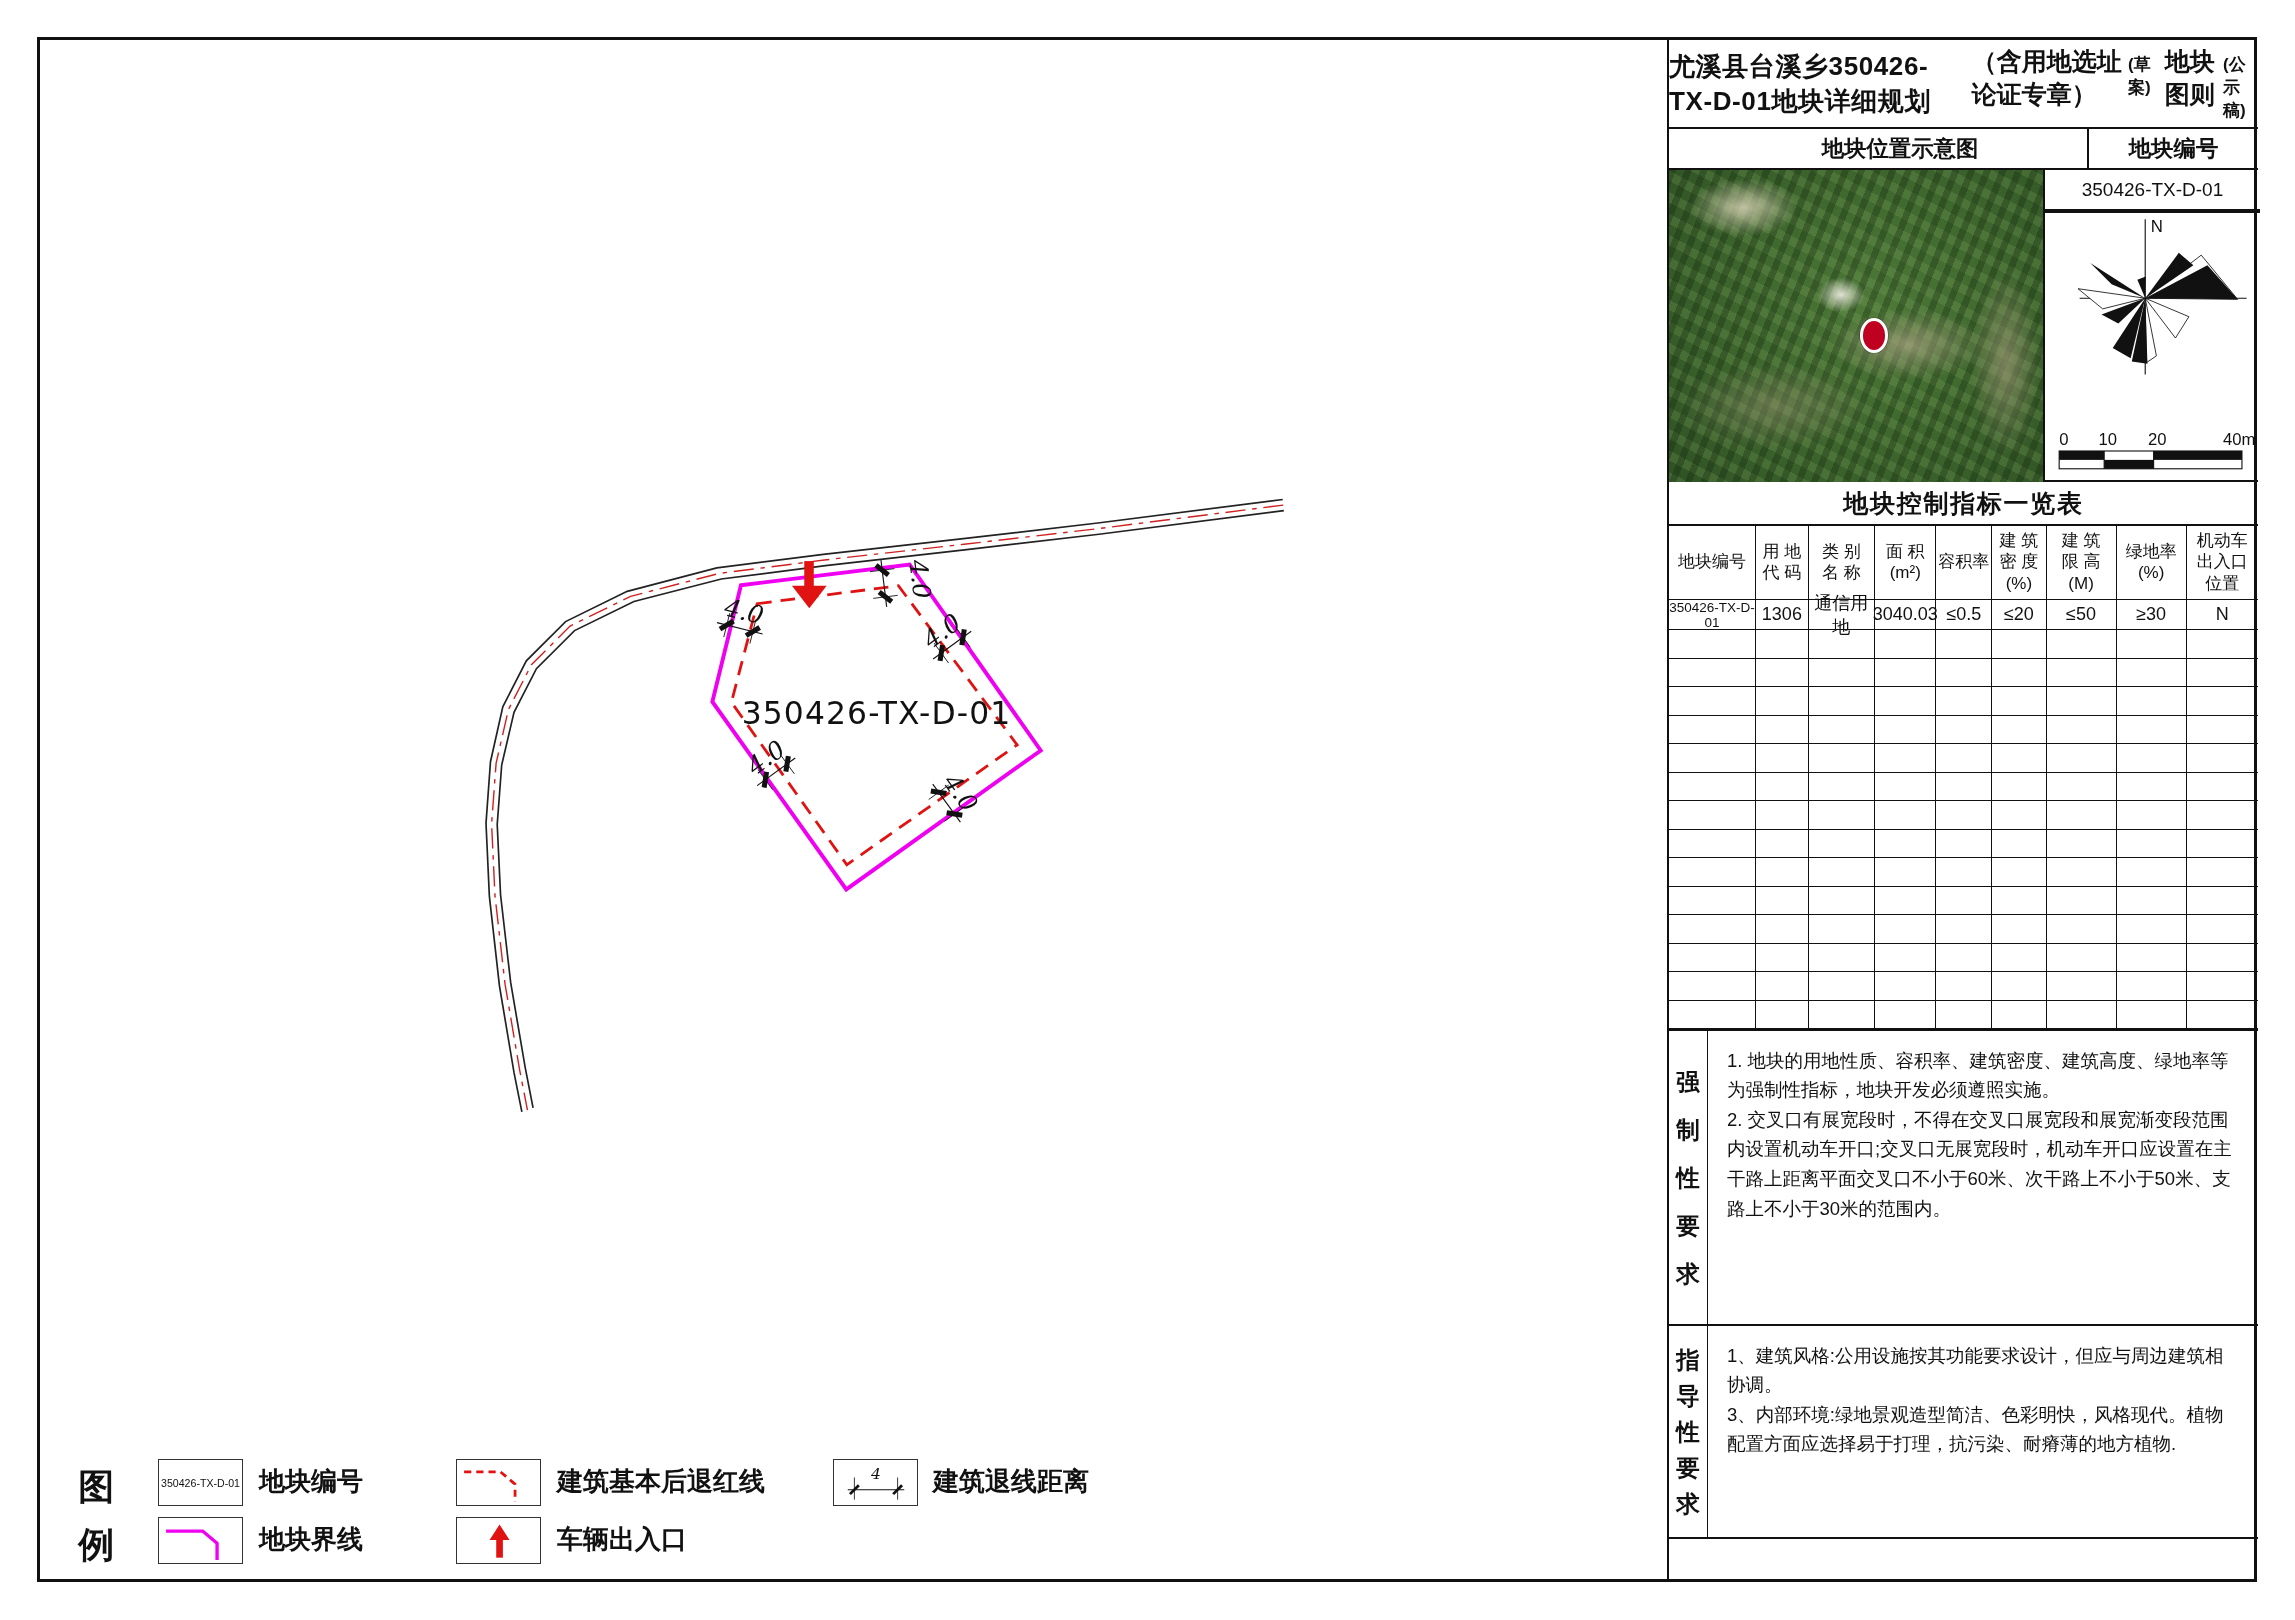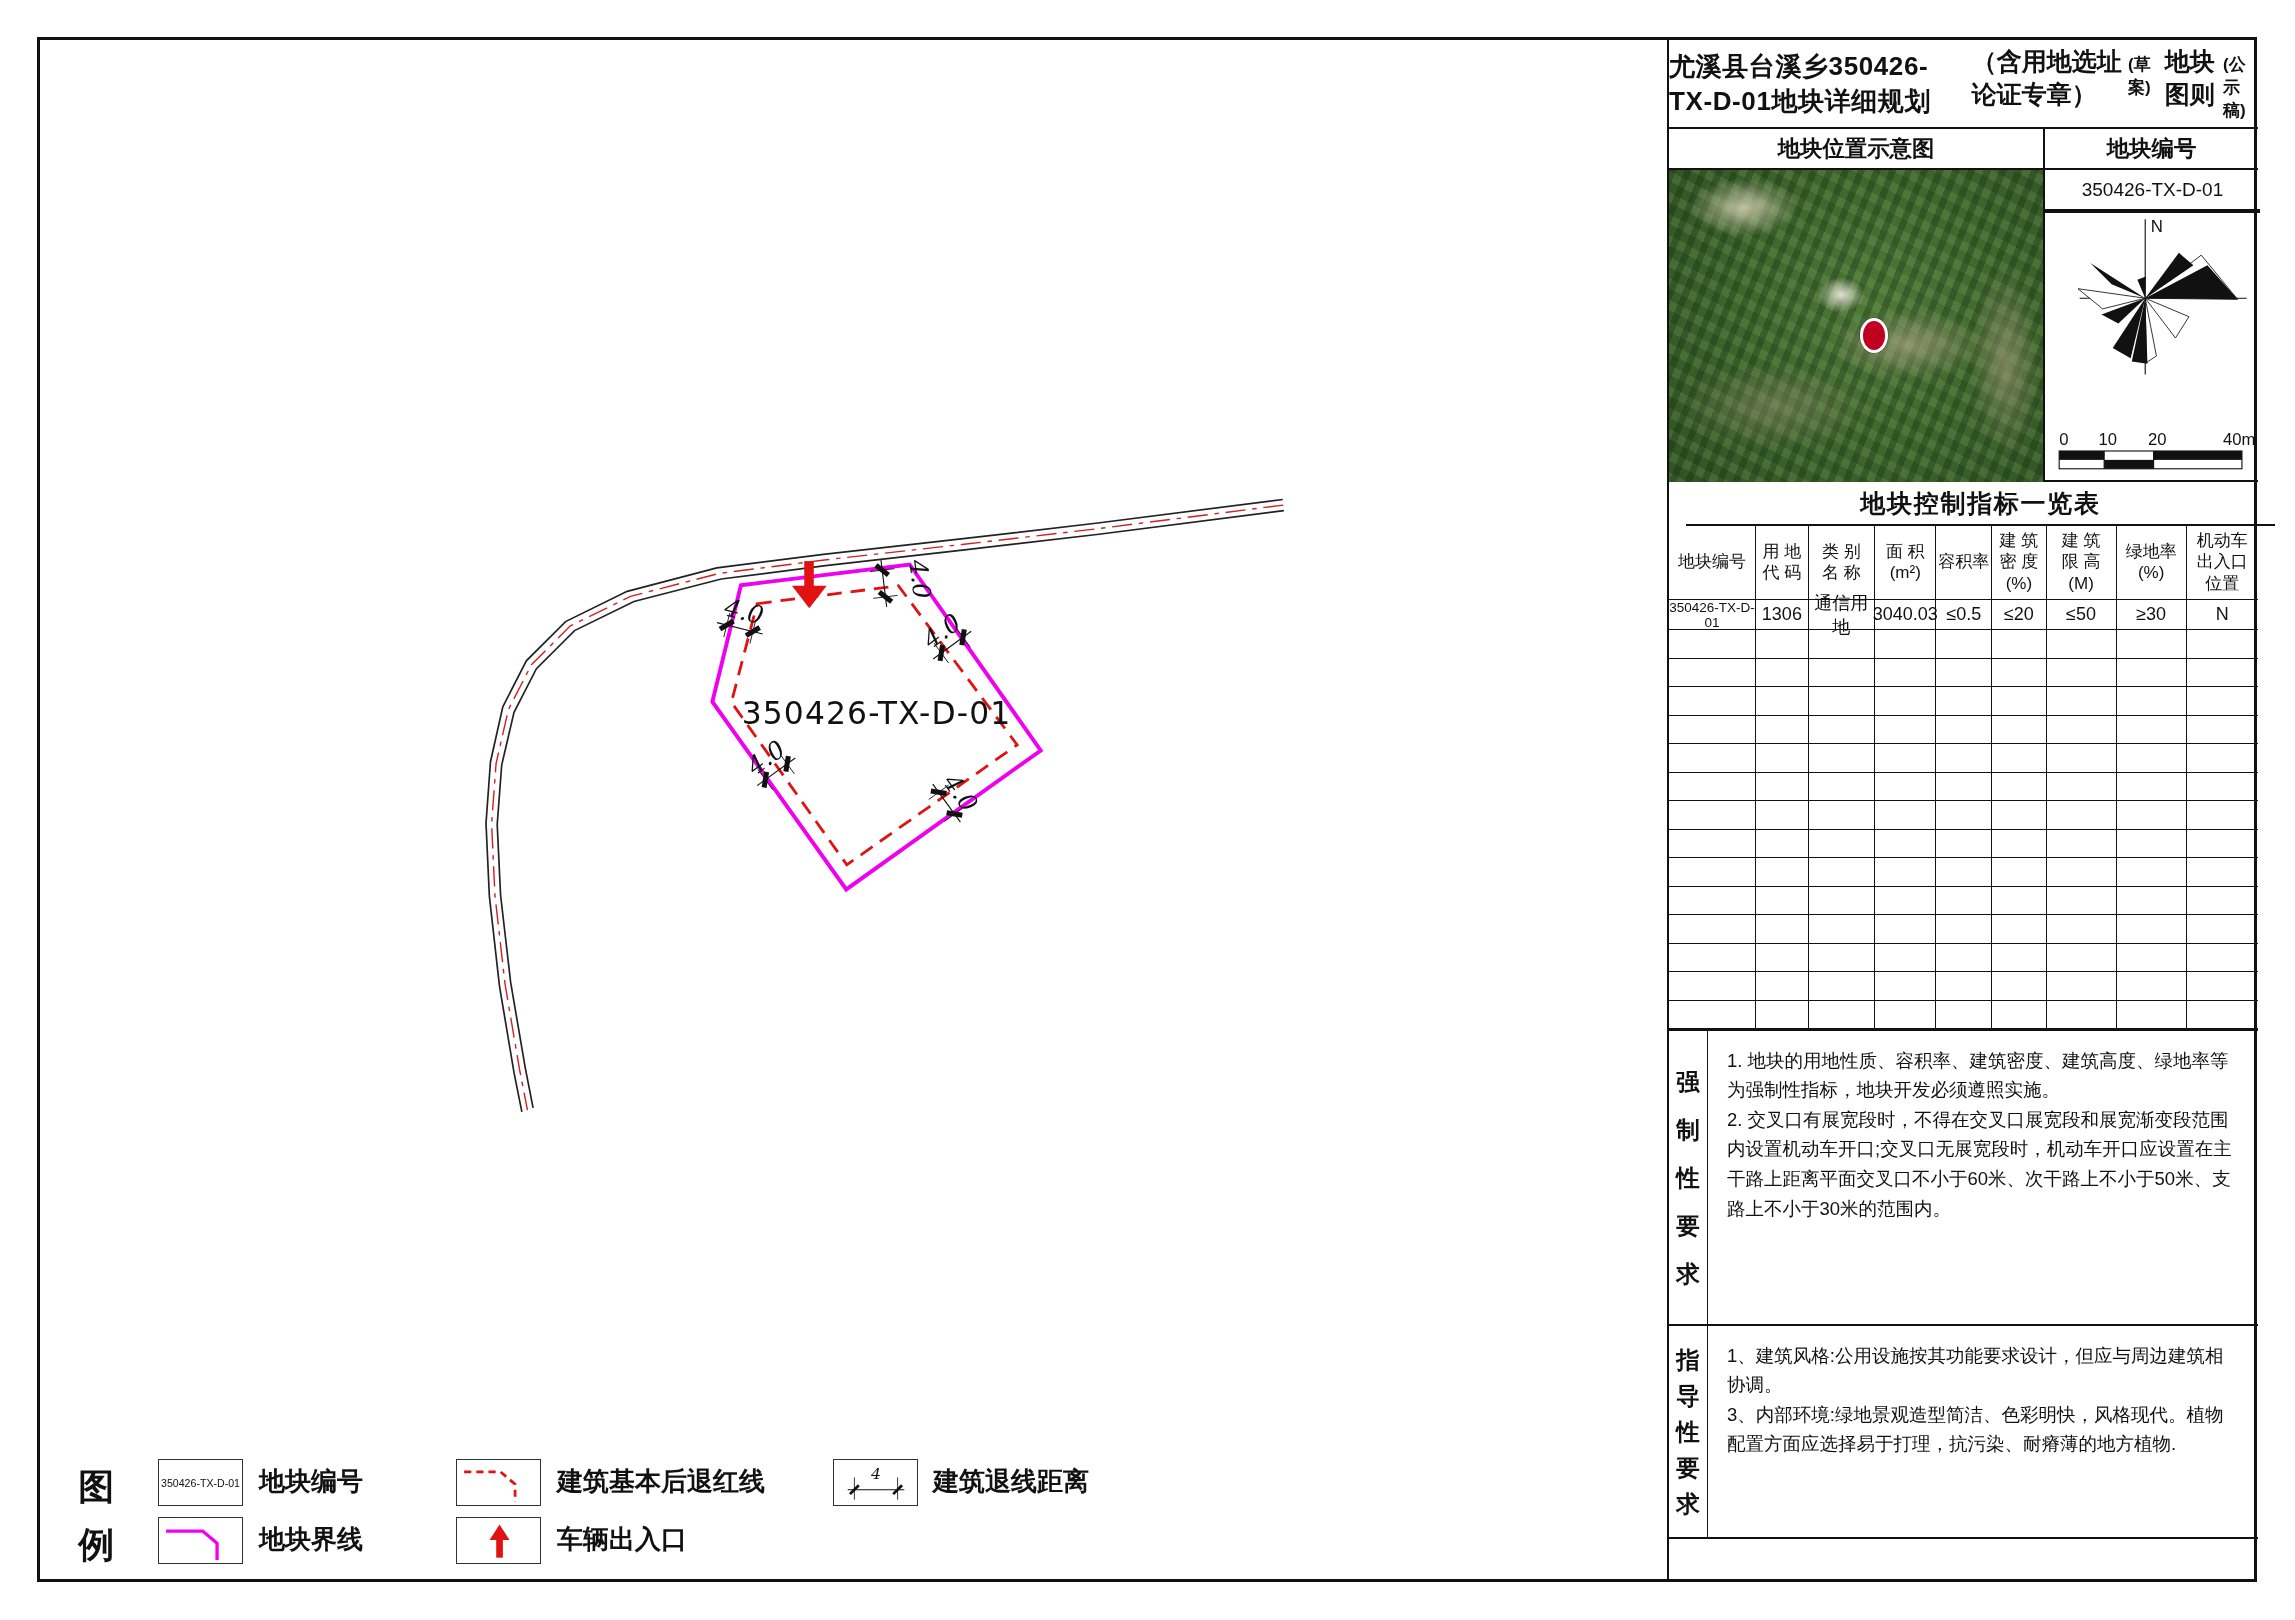--- a/index.html
+++ b/index.html
@@ -23,21 +23,21 @@
   
   #panel{left:1667px;top:40px;width:591px;height:1542px;border-left:2.8px solid #111;box-sizing:border-box;}
   #panel .row{position:absolute;left:0;width:100%;box-sizing:border-box;}
 
   #title-block{top:0;height:89px;border-bottom:2.8px solid #111;display:flex;flex-direction:row;
                align-items:center;justify-content:center;gap:3.4px;}
   .t1{font-size:26px;font-weight:bold;letter-spacing:0.6px;}
   .t2{font-size:25px;font-weight:bold;display:flex;align-items:baseline;gap:2.2px;}
   .t2 .small{font-size:17px;font-weight:bold;}
 
-  #loc-header-row{top:89px;height:41px;border-bottom:2.2px solid #111;display:flex;}
+  #loc-header-row{top:89px;height:41px;border-bottom:2.2px solid #111;display:flex;padding-left:44px;}
   .hdr-cell{display:flex;align-items:center;justify-content:center;font-size:22.4px;font-weight:bold;box-sizing:border-box;}
   #loc-header{width:376px;border-right:2.2px solid #111;}
   #code-header{flex:1;}
 
   #content-row{top:130px;height:312px;border-bottom:2.2px solid #111;}
   #satellite{left:0;top:0;width:376px;height:312px;border-right:2.2px solid #111;box-sizing:border-box;
     background-color:#41682f;
     background-image:
       radial-gradient(ellipse 84px 45px at 20% 12%, rgba(216,210,182,.85), rgba(216,210,182,0) 65%),
       radial-gradient(ellipse 34px 25px at 46% 40%, rgba(235,233,220,.95), rgba(235,233,220,0) 70%),
@@ -48,21 +48,21 @@
       repeating-linear-gradient(28deg, rgba(120,160,90,.25) 0 9px, rgba(120,160,90,0) 9px 19px),
       radial-gradient(circle at 55% 45%, #4f7a39 0%, #3c642c 55%, #2f5124 100%);}
   #site-marker{left:calc(54% - 11.2px);top:calc(52% - 14.6px);width:22.4px;height:29px;border-radius:50%;
     background:#c00020;border:3.4px solid #fff;box-shadow:0 0 0 0.6px rgba(0,0,0,.35);}
   #plot-code-cell{left:376px;top:0;width:215px;height:43px;border-bottom:4.5px solid #111;box-sizing:border-box;
     display:flex;align-items:center;justify-content:center;font-size:19px;}
   #windrose{left:376px;top:47px;}
   #scalebar{left:376px;top:261px;}
 
   #tbl-title-row{top:442px;height:44px;border-bottom:2.2px solid #111;display:flex;align-items:center;justify-content:center;
-    font-size:25px;font-weight:bold;letter-spacing:1.7px;margin-left:17px;}
+    font-size:25px;font-weight:bold;letter-spacing:1.7px;}
 
   #ctl-table{top:485px;height:506px;display:flex;flex-direction:column;border-bottom:2.8px solid #111;box-sizing:border-box;}
   .tr{display:flex;flex:1;min-height:0;}
   .tr-h{flex:0 0 75px;}
   .tr-d{flex:0 0 30px;}
   .tr > *{border-right:1.1px solid #111;border-bottom:1.1px solid #111;box-sizing:border-box;display:flex;
           align-items:center;justify-content:center;text-align:center;}
   .tr > *:last-child{border-right:none;}
   .tr-h > *{font-size:17px;line-height:1.25;white-space:pre-line;}
   .tr-d > *{font-size:18px;}

